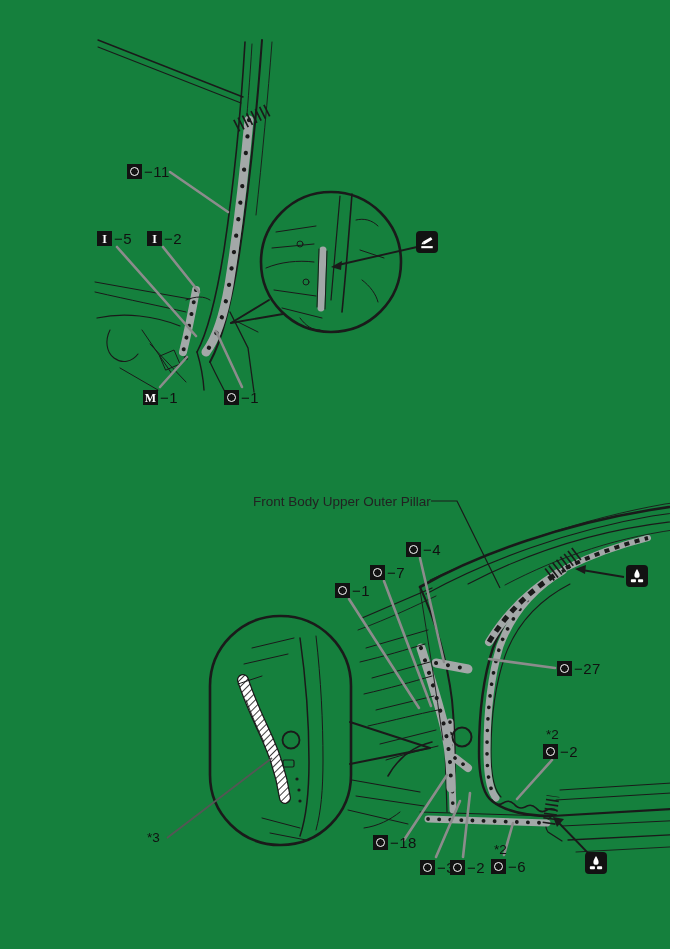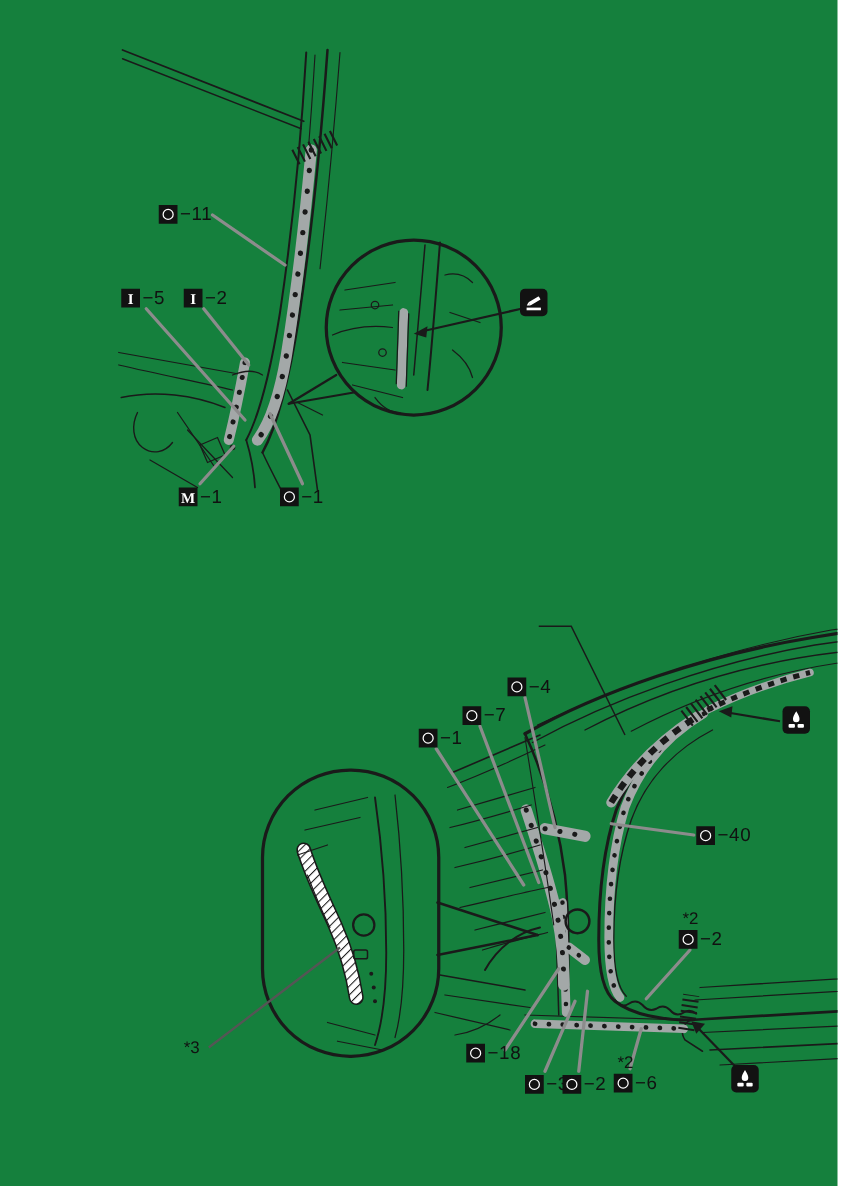--- a/index.html
+++ b/index.html
@@ -231,20 +231,21 @@
 <div class="micon" style="left:416px;top:231px">
   <svg width="18" height="18" viewBox="0 0 22 22">
     <g fill="#fff" transform="rotate(-30 11 10)">
       <rect x="6.2" y="8.1" width="11.5" height="3.6" rx="0.5"></rect>
       <polygon points="3.2,9.9 6.2,8.1 6.2,11.7"></polygon>
     </g>
     <rect x="4" y="16" width="14" height="2.6" fill="#fff"></rect>
   </svg>
 </div>
 
+<div class="dtitle" style="left:253px;top:494px">Front Body Upper Outer Pillar</div>
 
 <div class="wlabel" style="left:406px;top:541px">
   <span class="ibox">
         <span class="ring"></span>
       </span>
   <span class="num">−4</span>
 </div>
 <div class="wlabel" style="left:370px;top:564px">
   <span class="ibox">
         <span class="ring"></span>
@@ -254,21 +255,21 @@
 <div class="wlabel" style="left:335px;top:582px">
   <span class="ibox">
         <span class="ring"></span>
       </span>
   <span class="num">−1</span>
 </div>
 <div class="wlabel" style="left:557px;top:660px">
   <span class="ibox">
         <span class="ring"></span>
       </span>
-  <span class="num">−40</span>
+  <span class="num">−27</span>
 </div>
 <div class="note" style="left:546px;top:727px">*2</div>
 <div class="wlabel" style="left:543px;top:743px">
   <span class="ibox">
         <span class="ring"></span>
       </span>
   <span class="num">−2</span>
 </div>
 <div class="wlabel" style="left:373px;top:834px">
   <span class="ibox">

